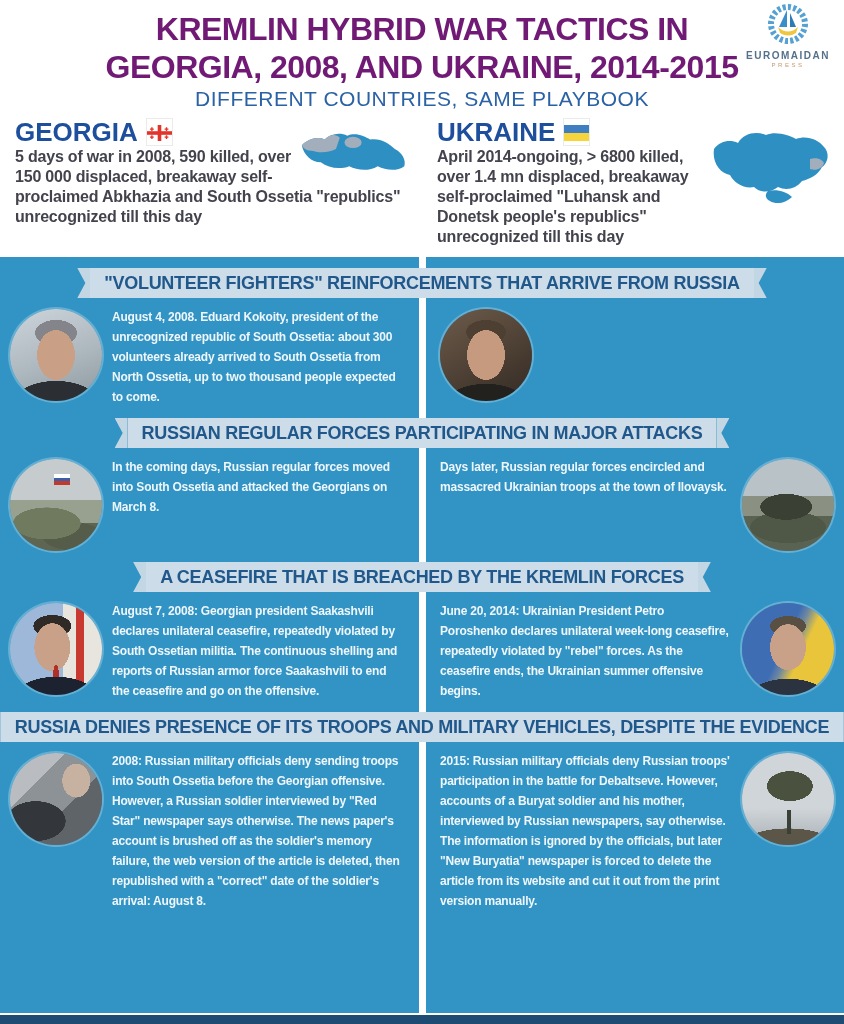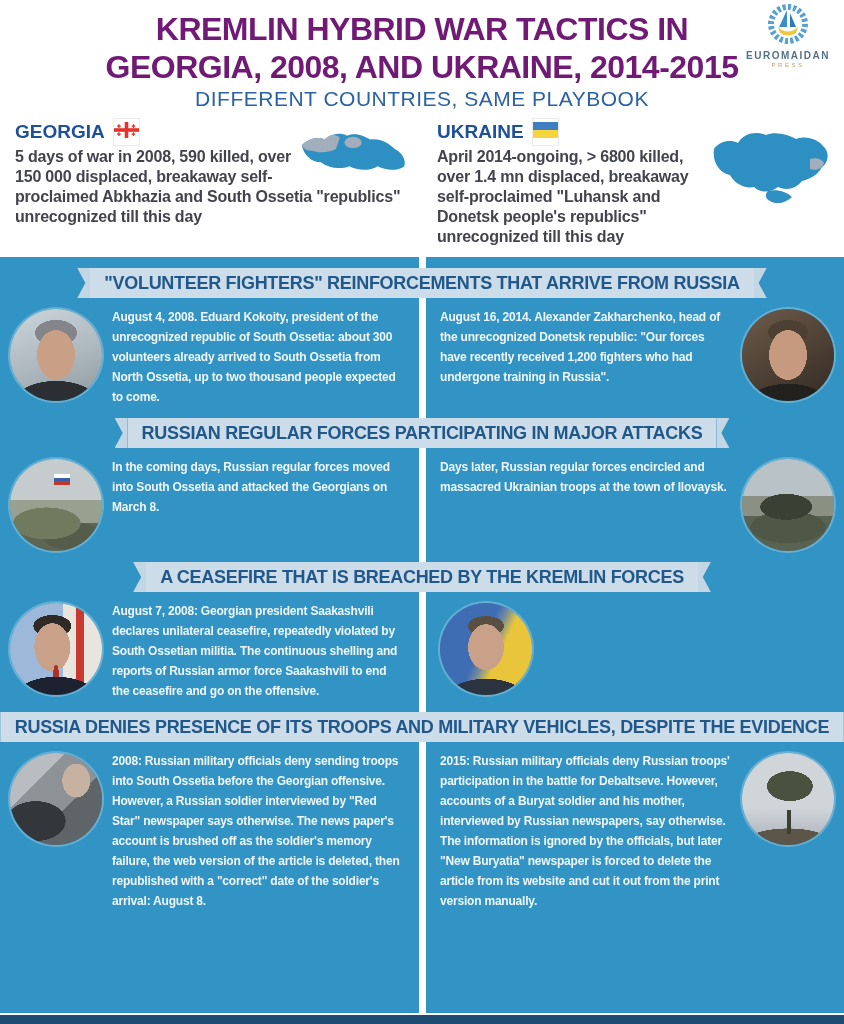--- a/index.html
+++ b/index.html
@@ -12,21 +12,21 @@
   .header { position:relative; text-align:center; padding-top:10px; }
   .title { margin:0; font-size:32px; line-height:38px; font-weight:bold;
            color:#701a75; letter-spacing:-0.5px; }
   .subtitle { font-size:21px; color:#2b62a6; margin-top:1px; letter-spacing:0.5px; }
   .logo { position:absolute; top:2px; right:10px; width:92px; text-align:center; }
   .logo-title { font-size:10px; font-weight:bold; color:#55718a; letter-spacing:1.5px; margin-top:-2px; }
   .logo-sub { font-size:6px; color:#c49a6c; letter-spacing:2.5px; margin-top:1px; }
   
   .countries { display:flex; margin-top:6px; height:134px; }
   .country { width:50%; padding:2px 8px 0 15px; }
-  .country-head { font-size:19px; font-weight:bold; color:#1d4f9c;
+  .country-head { font-size:26px; font-weight:bold; color:#1d4f9c;
                   display:flex; align-items:center; gap:9px; line-height:26px; }
   .flag { display:inline-block; box-shadow:0 0 0 1px rgba(0,0,0,0.08); }
   .map { float:right; margin:0 4px 2px 6px; }
   .country-desc { margin:2px 0 0 0; font-size:16px; font-weight:bold;
                   color:#43434d; line-height:20px; letter-spacing:-0.2px; }
   
   .blue { position:relative; background:#3294c5; margin-top:6px; height:756px;
           overflow:hidden; padding-top:4px; }
   .divider { position:absolute; left:50%; top:0; bottom:0; width:7px;
              margin-left:-3px; background:#ffffff; z-index:0; }
@@ -175,23 +175,20 @@
     <div>
       <div class="ribbon-wrap"><div class="ribbon"><span>"VOLUNTEER FIGHTERS" REINFORCEMENTS THAT ARRIVE FROM RUSSIA</span></div></div>
       <div class="row r1">
         <div class="cell left">
           <div class="photo ph-kokoity"></div>
           <div class="texts">
               <p>August 4, 2008. Eduard Kokoity, president of the unrecognized republic of South Ossetia: about 300 volunteers already arrived to South Ossetia from North Ossetia, up to two thousand people expected to come.</p>
             </div>
         </div>
         <div class="cell right">
-          <div class="texts">
-              <p>August 16, 2014. Alexander Zakharchenko, head of the unrecognized Donetsk republic: "Our forces have recently received 1,200 fighters who had undergone training in Russia".</p>
-            </div>
           <div class="photo ph-zakharchenko"></div>
         </div>
       </div>
     </div>
 
     <div>
       <div class="ribbon-wrap"><div class="ribbon"><span>RUSSIAN REGULAR FORCES PARTICIPATING IN MAJOR ATTACKS</span></div></div>
       <div class="row r2">
         <div class="cell left">
           <div class="photo ph-apc"></div>
@@ -211,20 +208,23 @@
     <div>
       <div class="ribbon-wrap"><div class="ribbon"><span>A CEASEFIRE THAT IS BREACHED BY THE KREMLIN FORCES</span></div></div>
       <div class="row r3">
         <div class="cell left">
           <div class="photo ph-saakashvili"></div>
           <div class="texts">
               <p>August 7, 2008: Georgian president Saakashvili declares unilateral ceasefire, repeatedly violated by South Ossetian militia. The continuous shelling and reports of Russian armor force Saakashvili to end the ceasefire and go on the offensive.</p>
             </div>
         </div>
         <div class="cell right">
+          <div class="texts">
+              <p>June 20, 2014: Ukrainian President Petro Poroshenko declares unilateral week-long ceasefire, repeatedly violated by "rebel" forces. As the ceasefire ends, the Ukrainian summer offensive begins.</p>
+            </div>
           <div class="photo ph-poroshenko"></div>
         </div>
       </div>
     </div>
 
     <div>
       <div class="ribbon-wrap"><div class="ribbon"><span>RUSSIA DENIES PRESENCE OF ITS TROOPS AND MILITARY VEHICLES, DESPITE THE EVIDENCE</span></div></div>
       <div class="row">
         <div class="cell left">
           <div class="photo ph-putin-poster"></div>

